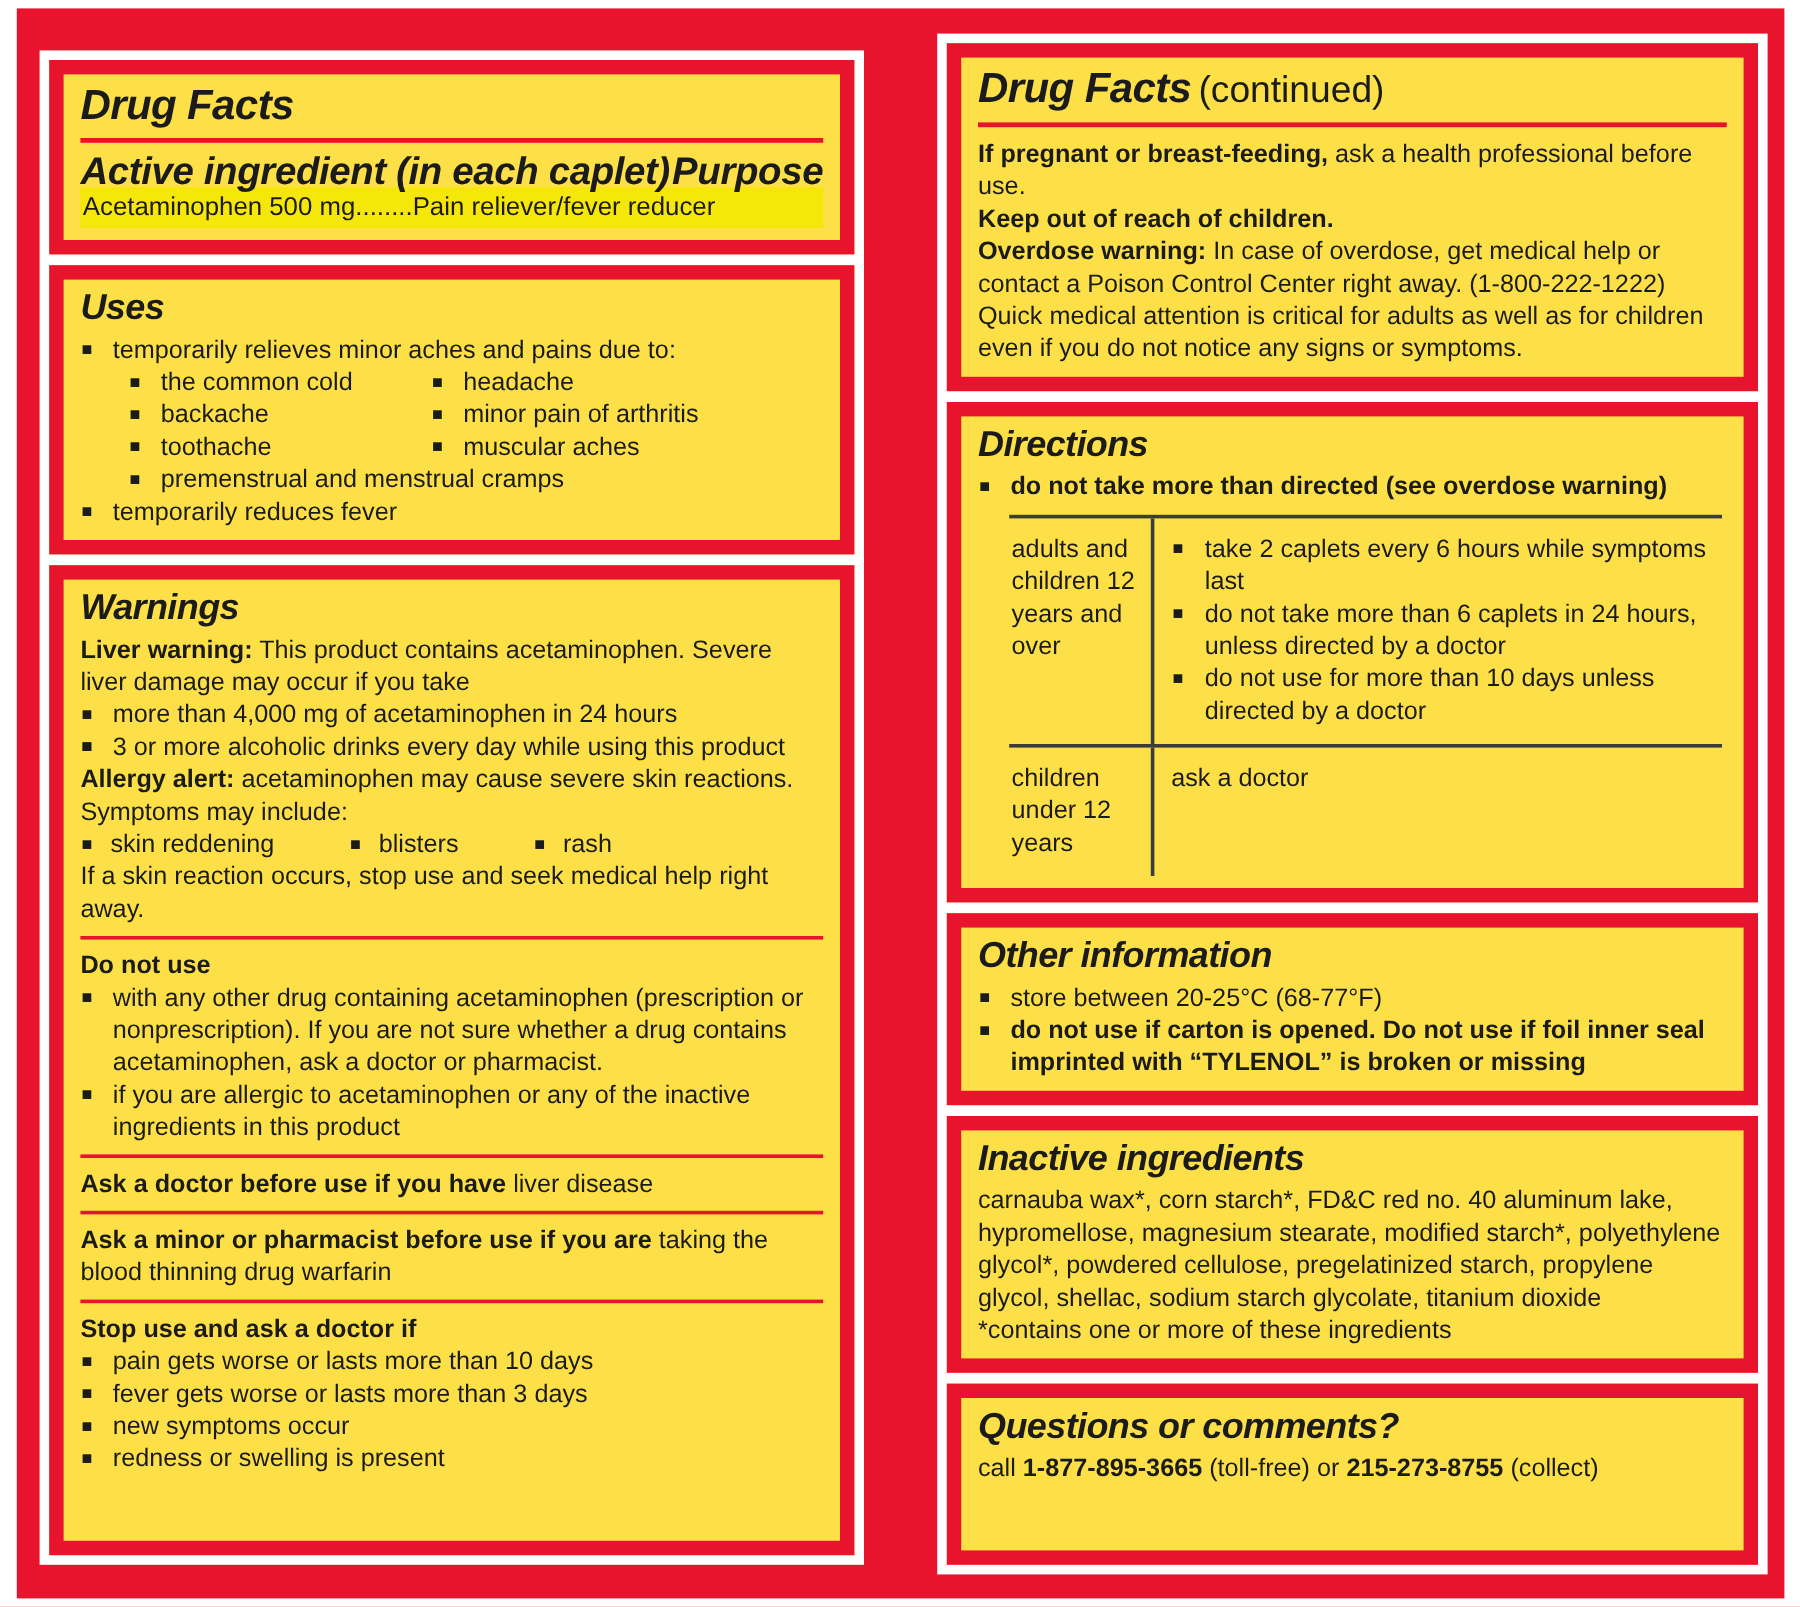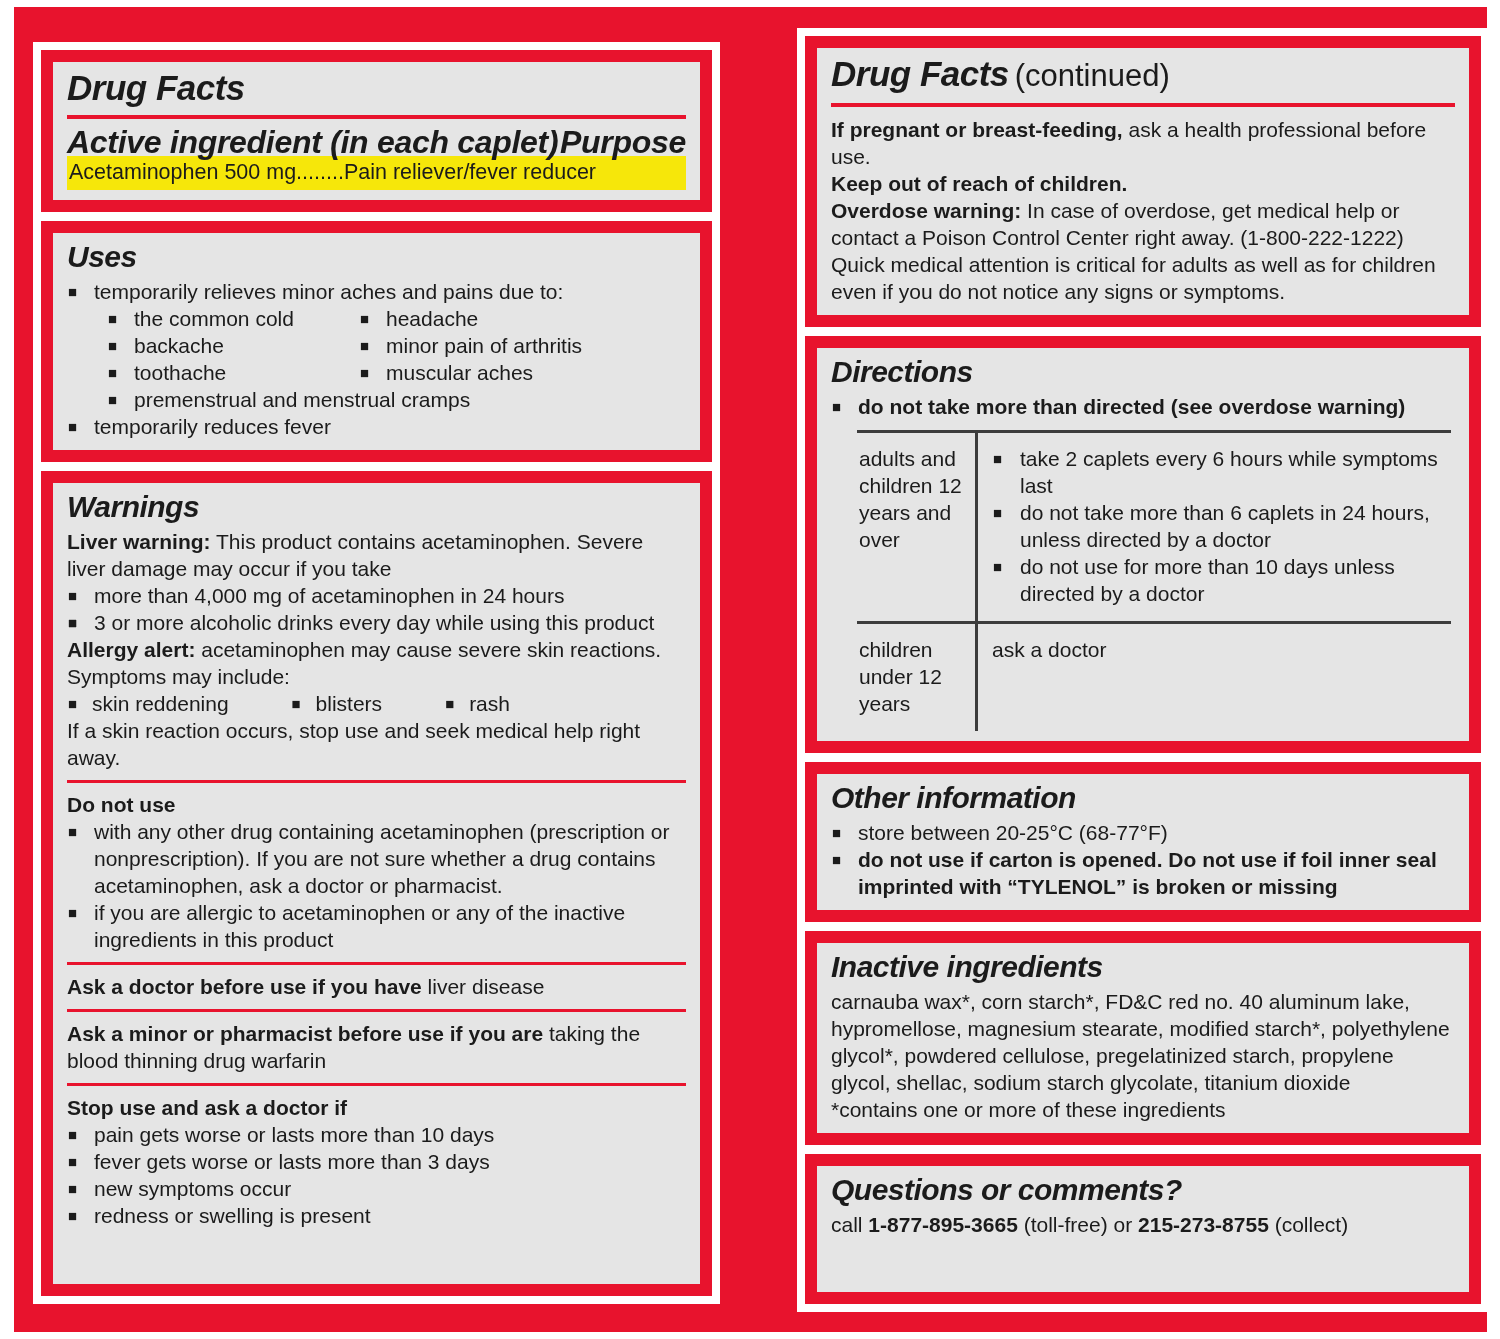--- a/index.html
+++ b/index.html
@@ -20,24 +20,24 @@
   .col {
     position: absolute;
     background: #ffffff;
     padding: 8px;
     display: flex;
     flex-direction: column;
     gap: 9px;
     overflow: hidden;
   }
   .col-left  { left: 33px;  top: 42px; width: 687px; height: 1262px; }
-  .col-right { left: 797px; top: 28px; width: 692px; height: 1284px; }
+  .col-right { left: 781px; top: 28px; width: 692px; height: 1284px; }
   .panel {
     border: 12px solid #e8132d;
-    background: #e5e5e5;
+    background: #fde047;
     padding: 6px 14px 10px 14px;
     flex: none;
   }
   .panel.grow { flex: 1 1 auto; overflow: hidden; }
 
   .h1 { font-size: 35px; line-height: 40px; font-weight: bold; font-style: italic; letter-spacing: -0.5px; }
   .h1-cont { font-size: 31px; font-weight: normal; font-style: normal; letter-spacing: 0; }
   .h2 { font-size: 30px; line-height: 36px; font-weight: bold; font-style: italic; letter-spacing: -0.5px; margin-bottom: 3px; }
   .hr-main { height: 4px; background: #e8132d; margin: 7px 0 9px 0; border: none; }
   .hr-thin { height: 3px; background: #e8132d; margin: 9px 0 8px 0; border: none; }

